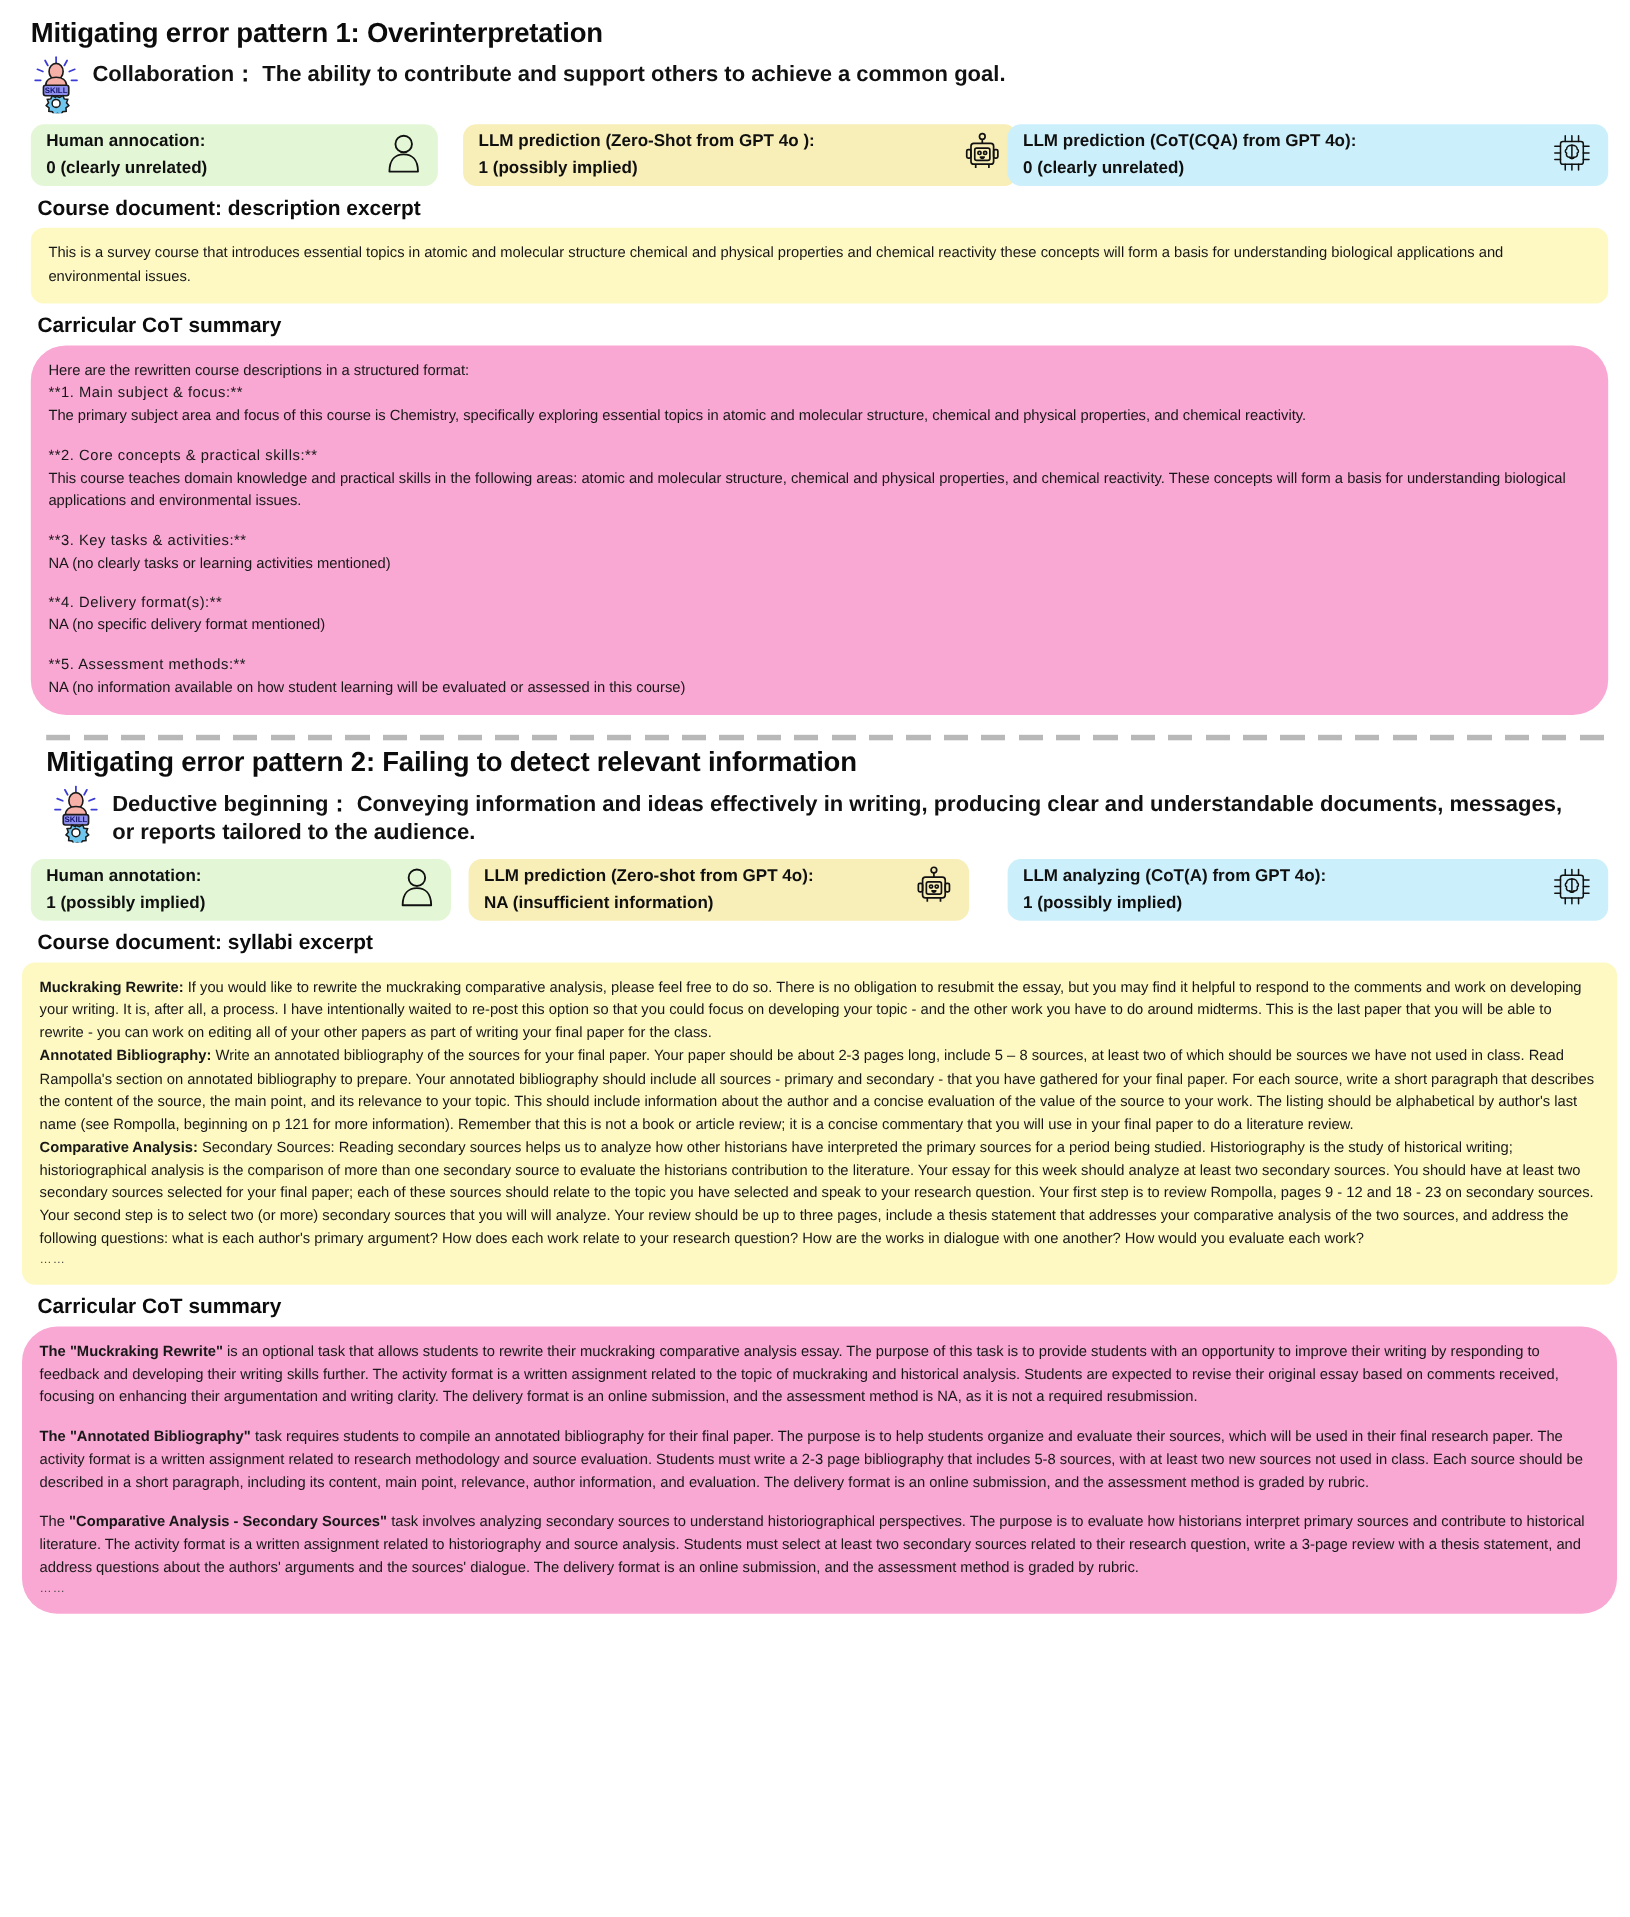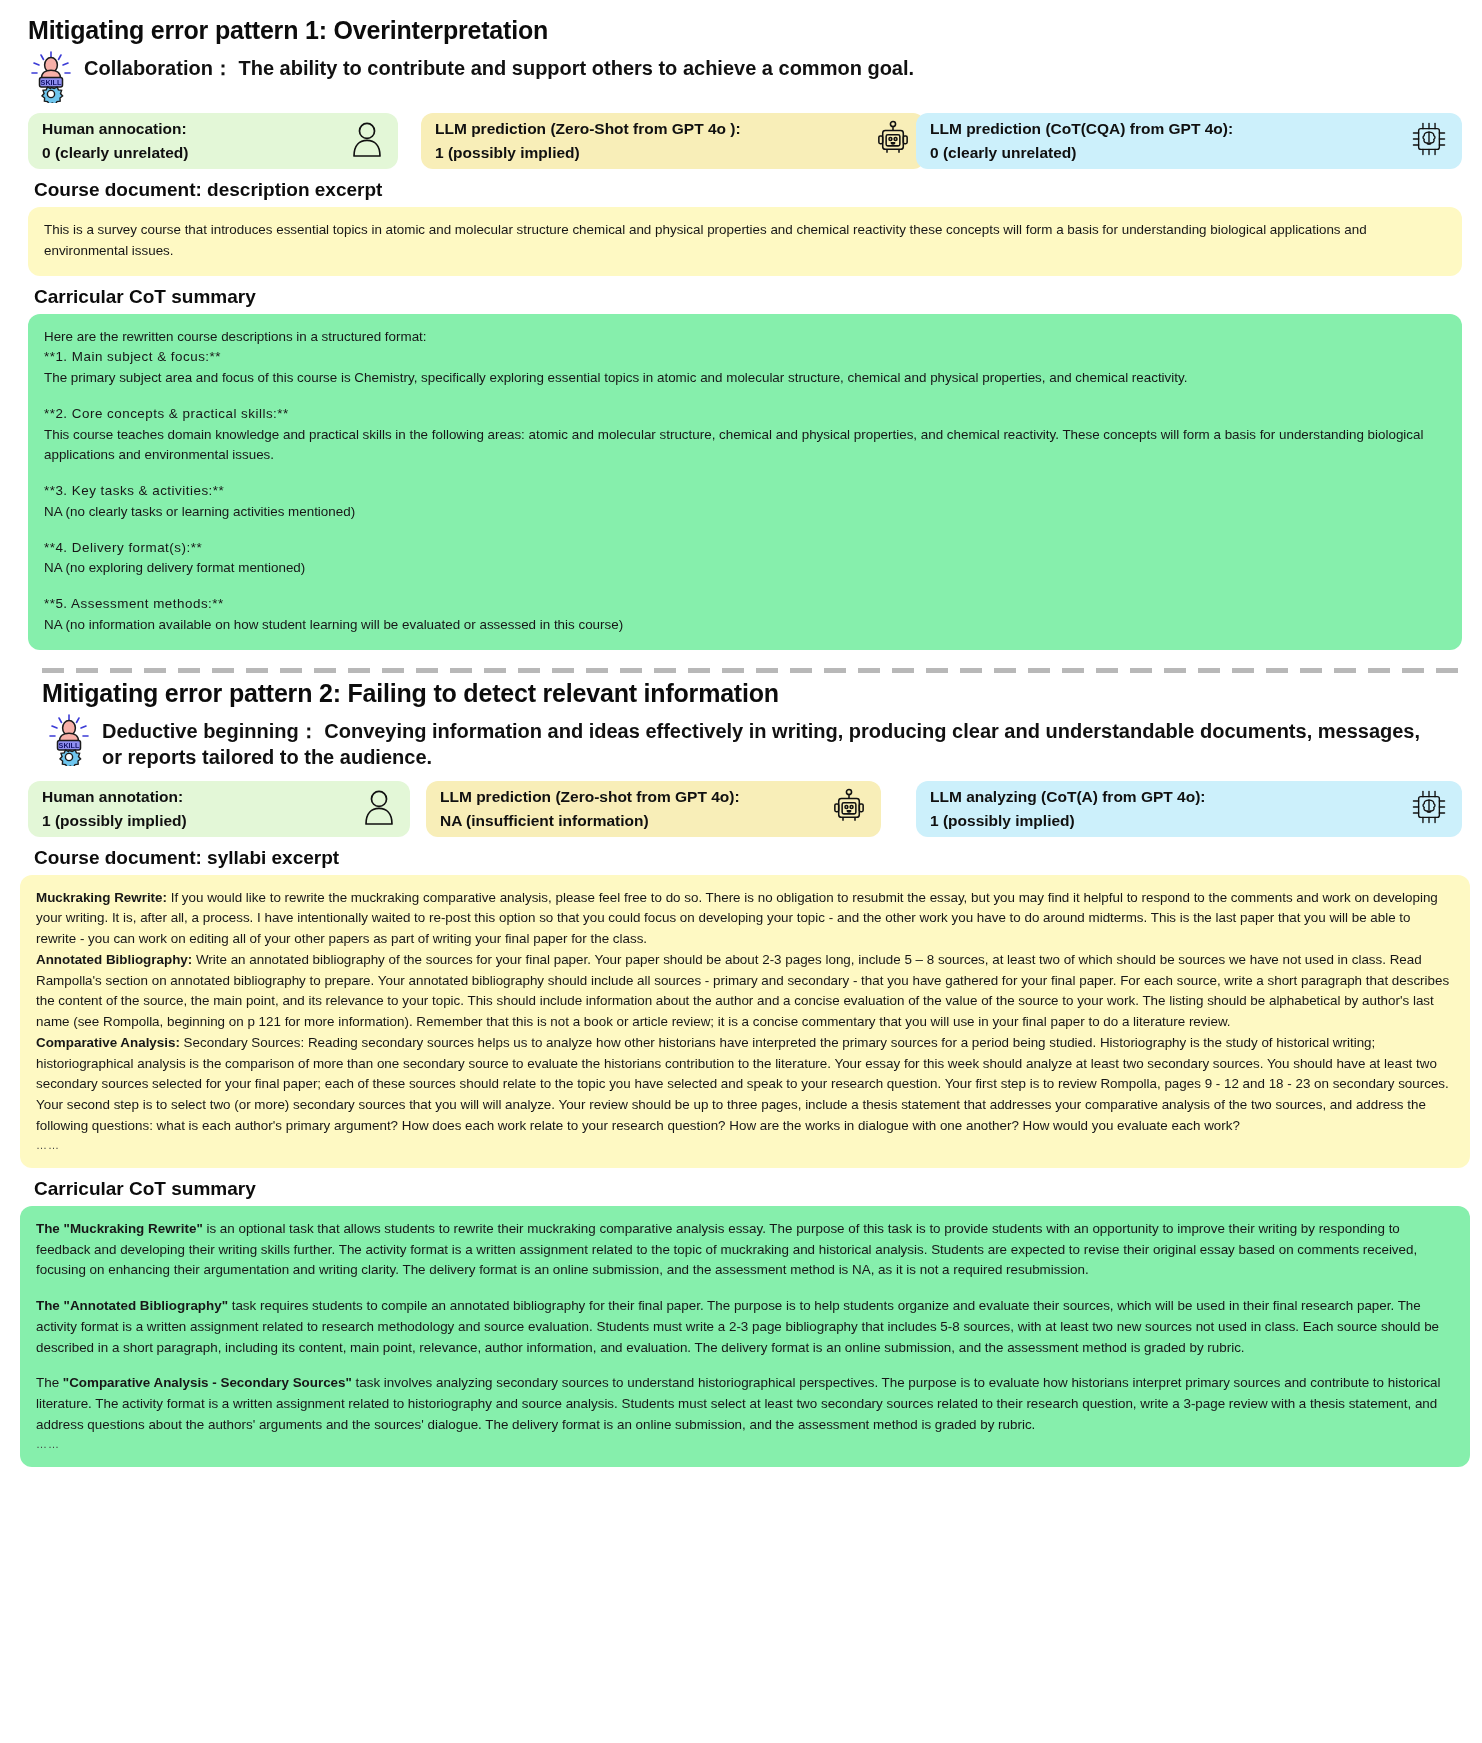--- a/index.html
+++ b/index.html
@@ -86,21 +86,21 @@
 
   
   .panel {
     border-radius: 12px;
     padding: 13px 16px 14px 16px;
     font-size: 13.4px;
     line-height: 1.55;
     color: #171717;
   }
   .panel-doc { background: #fef9c3; }
-  .panel-cot { background: #86efac; }
+  .panel-cot { background: #f9a8d4; border-radius: 32px; }
   .panel p { margin: 0; }
   .panel p + p { margin-top: 0; }
   .panel .blank { height: 15px; }
   .panel b { font-weight: bold; }
   .ast { letter-spacing: 0.5px; }
   .ellipsis { font-size: 11px; letter-spacing: 1px; color: #444; }
 
   
   .divider {
     margin: 18px 0 6px 14px;
@@ -228,21 +228,21 @@
       <p class="ast">**1. Main subject &amp; focus:**</p>
       <p>The primary subject area and focus of this course is Chemistry, specifically exploring essential topics in atomic and molecular structure, chemical and physical properties, and chemical reactivity.</p>
       <div class="blank"></div>
       <p class="ast">**2. Core concepts &amp; practical skills:**</p>
       <p>This course teaches domain knowledge and practical skills in the following areas: atomic and molecular structure, chemical and physical properties, and chemical reactivity. These concepts will form a basis for understanding biological applications and environmental issues.</p>
       <div class="blank"></div>
       <p class="ast">**3. Key tasks &amp; activities:**</p>
       <p>NA (no clearly tasks or learning activities mentioned)</p>
       <div class="blank"></div>
       <p class="ast">**4. Delivery format(s):**</p>
-      <p>NA (no exploring delivery format mentioned)</p>
+      <p>NA (no specific delivery format mentioned)</p>
       <div class="blank"></div>
       <p class="ast">**5. Assessment methods:**</p>
       <p>NA (no information available on how student learning will be evaluated or assessed in this course)</p>
     </div>
   </div>
 
   <div class="divider"></div>
 
   <div>
 

